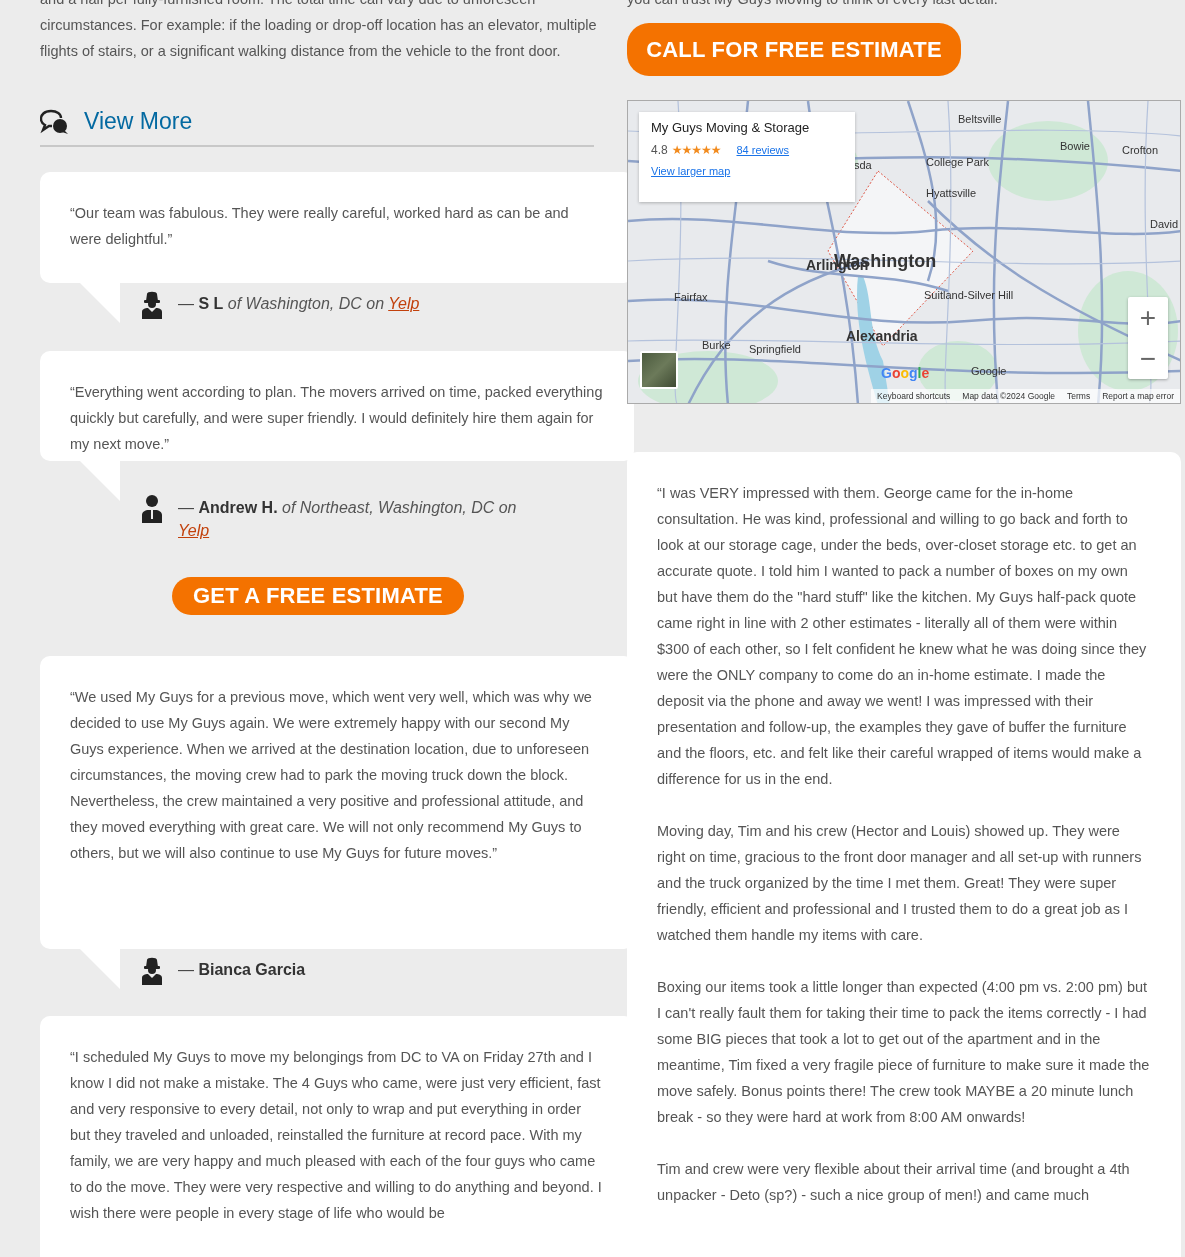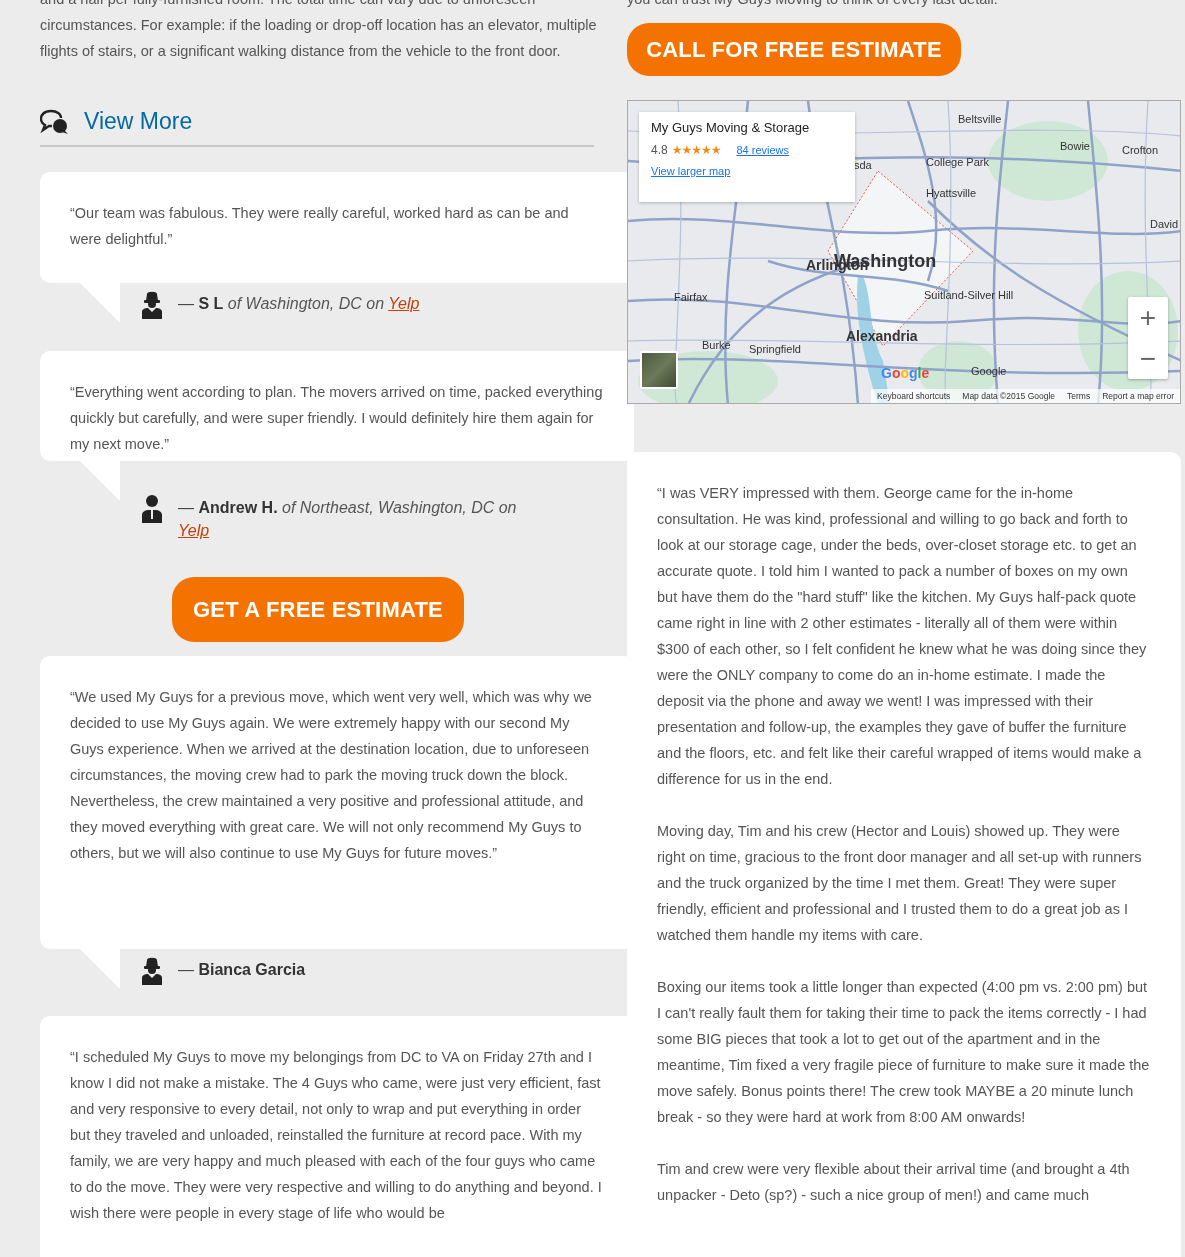--- a/index.html
+++ b/index.html
@@ -150,21 +150,21 @@
 <div class="attribution" style="top:496px;">
   <svg class="person-icon" viewBox="0 0 24 30">
     <circle cx="12" cy="7" r="6" fill="#222"></circle>
     <path d="M2 29 L2 21 C2 18 5 16 9 16 L11 16 L11 25 L13 25 L13 16 L15 16 C19 16 22 18 22 21 L22 29 Z" fill="#222"></path>
   </svg>
   <div>
     <span>— </span><span class="name">Andrew H.</span><span class="loc"> of Northeast, Washington, DC on </span><br><a href="#">Yelp</a>
   </div>
 </div>
 
-<button class="btn-orange" style="left:172px; top:577px; width:292px; height:65px;">GET A FREE ESTIMATE</button>
+<button class="btn-orange" style="left:172px; top:577px; width:292px; height:38px;">GET A FREE ESTIMATE</button>
 
 <div class="card" style="top:656px; height:293px;">
   <span>“We used My Guys for a previous move, which went very well, which was why we decided to use My Guys again. We were extremely happy with our second My Guys experience. When we arrived at the destination location, due to unforeseen circumstances, the moving crew had to park the moving truck down the block. Nevertheless, the crew maintained a very positive and professional attitude, and they moved everything with great care. We will not only recommend My Guys to others, but we will also continue to use My Guys for future moves.”</span>
 </div>
 <div class="attribution" style="top:958px;">
   <svg class="person-icon" viewBox="0 0 24 30">
     <path d="M7 4 C7 1 17 1 17 4 L18 11 L6 11 Z" fill="#222"></path>
     <rect x="4" y="10" width="16" height="3" rx="1" fill="#222"></rect>
     <circle cx="12" cy="14" r="4" fill="#222"></circle>
     <path d="M2 29 L2 22 C2 19 5 18 8 18 L12 22 L16 18 C19 18 22 19 22 22 L22 29 Z" fill="#222"></path>
@@ -248,21 +248,21 @@
     <span style="color:#4285f4">G</span><span style="color:#ea4335">o</span><span style="color:#fbbc05">o</span><span style="color:#4285f4">g</span><span style="color:#34a853">l</span><span style="color:#ea4335">e</span>
   </div>
 
   <div class="zoom-ctl">
     <div>+</div>
     <div>−</div>
   </div>
 
   <div class="map-footer">
     <span>Keyboard shortcuts</span>
-    <span>Map data ©2015 Google</span>
+    <span>Map data ©2024 Google</span>
     <span>Terms</span>
     <span>Report a map error</span>
   </div>
 </div>
 
 <div class="long-card">
   <p>“I was VERY impressed with them. George came for the in-home consultation. He was kind, professional and willing to go back and forth to look at our storage cage, under the beds, over-closet storage etc. to get an accurate quote. I told him I wanted to pack a number of boxes on my own but have them do the "hard stuff" like the kitchen. My Guys half-pack quote came right in line with 2 other estimates - literally all of them were within $300 of each other, so I felt confident he knew what he was doing since they were the ONLY company to come do an in-home estimate. I made the deposit via the phone and away we went! I was impressed with their presentation and follow-up, the examples they gave of buffer the furniture and the floors, etc. and felt like their careful wrapped of items would make a difference for us in the end.</p>
   <p>Moving day, Tim and his crew (Hector and Louis) showed up. They were right on time, gracious to the front door manager and all set-up with runners and the truck organized by the time I met them. Great! They were super friendly, efficient and professional and I trusted them to do a great job as I watched them handle my items with care.</p>
   <p>Boxing our items took a little longer than expected (4:00 pm vs. 2:00 pm) but I can't really fault them for taking their time to pack the items correctly - I had some BIG pieces that took a lot to get out of the apartment and in the meantime, Tim fixed a very fragile piece of furniture to make sure it made the move safely. Bonus points there! The crew took MAYBE a 20 minute lunch break - so they were hard at work from 8:00 AM onwards!</p>
   <p>Tim and crew were very flexible about their arrival time (and brought a 4th unpacker - Deto (sp?) - such a nice group of men!) and came much</p>

